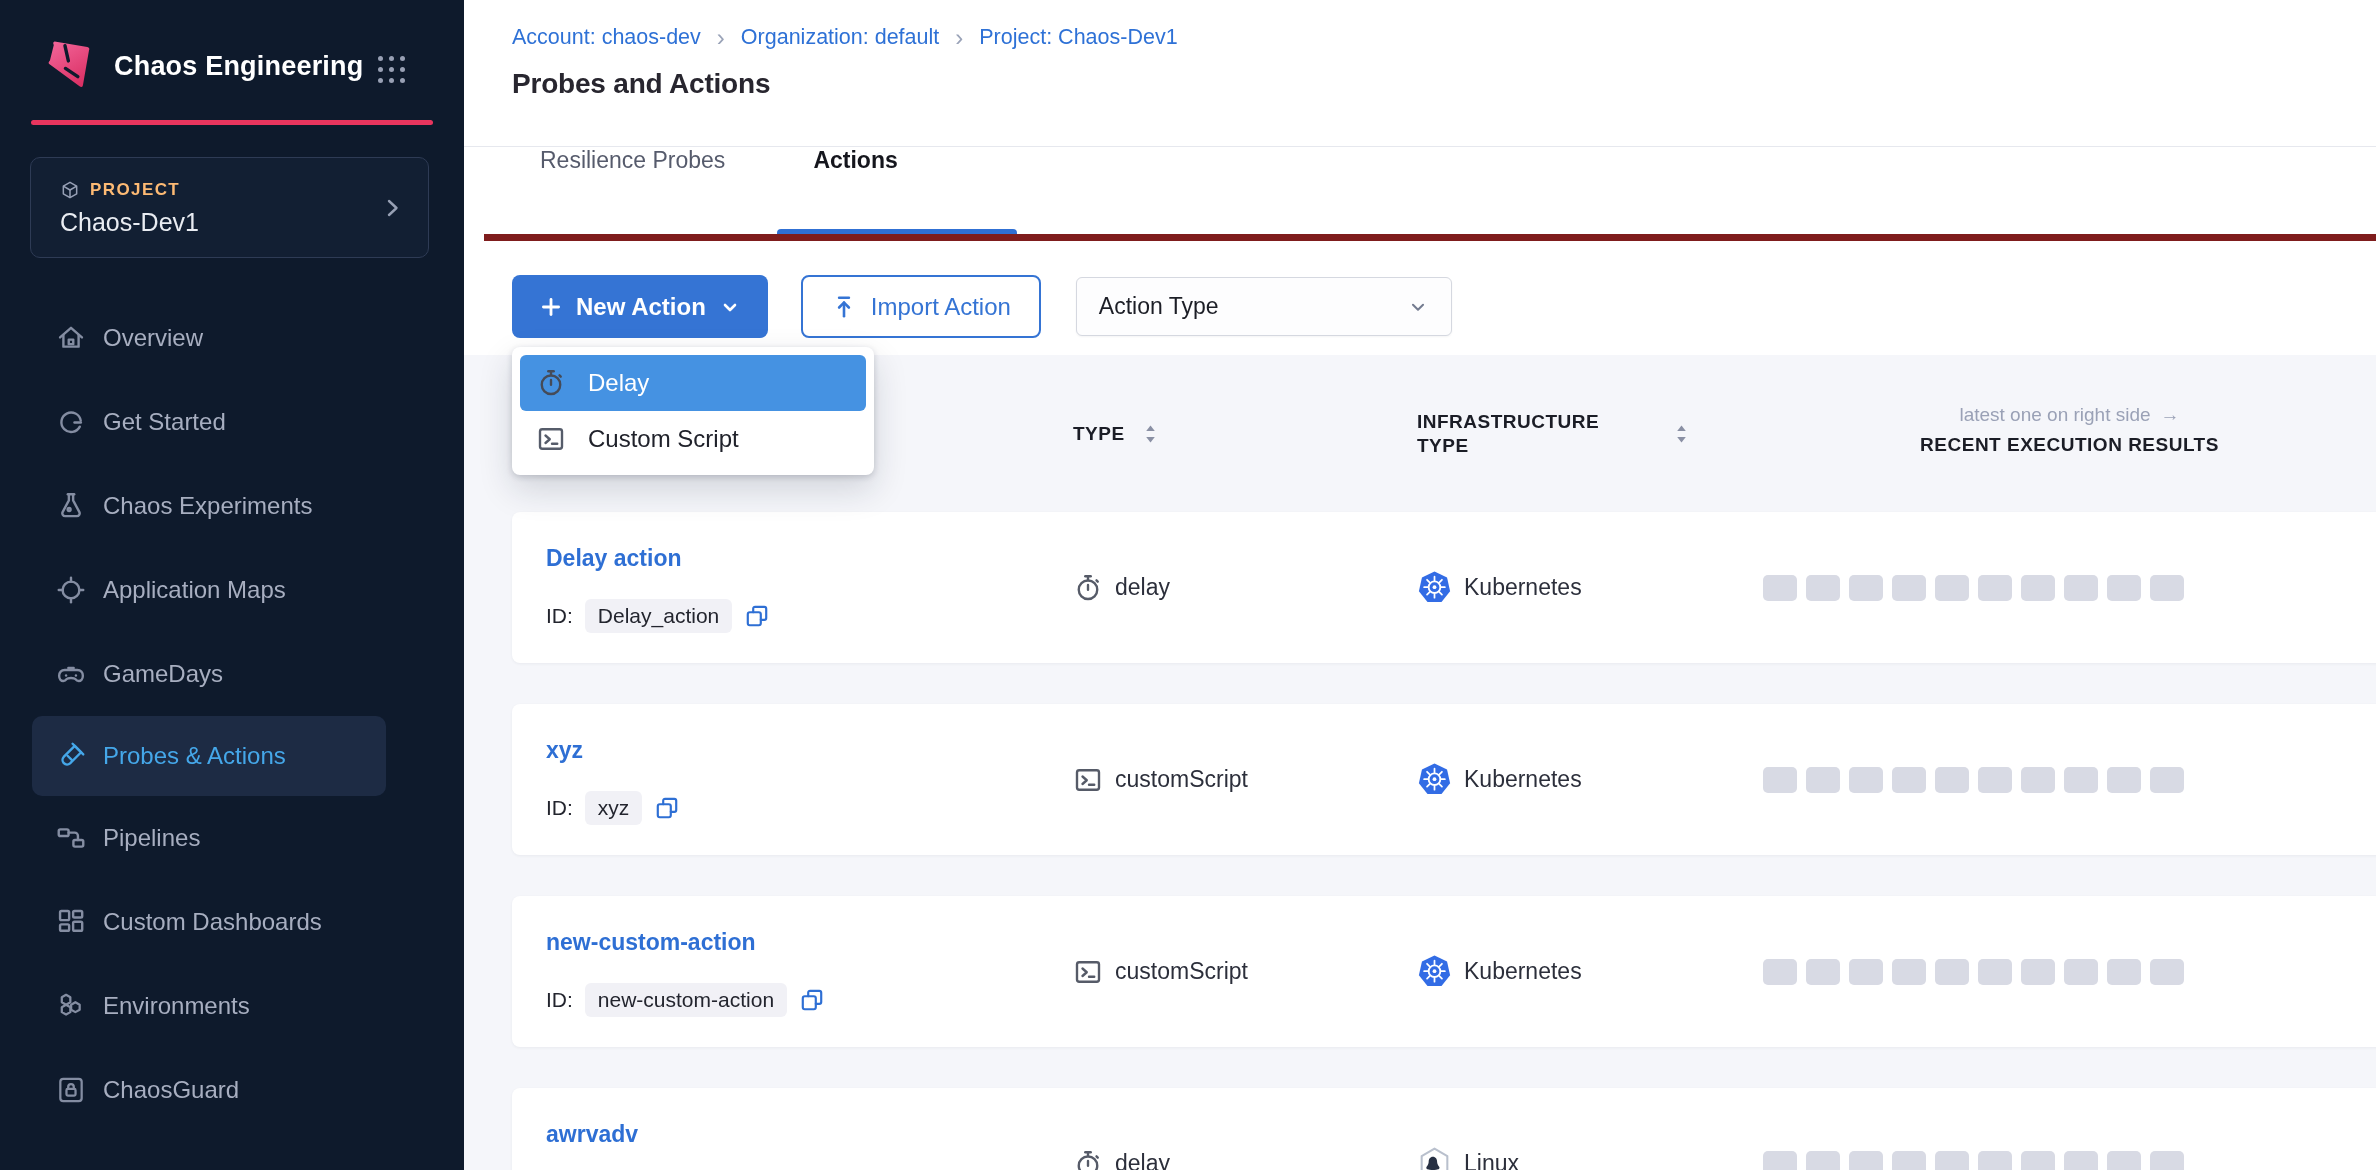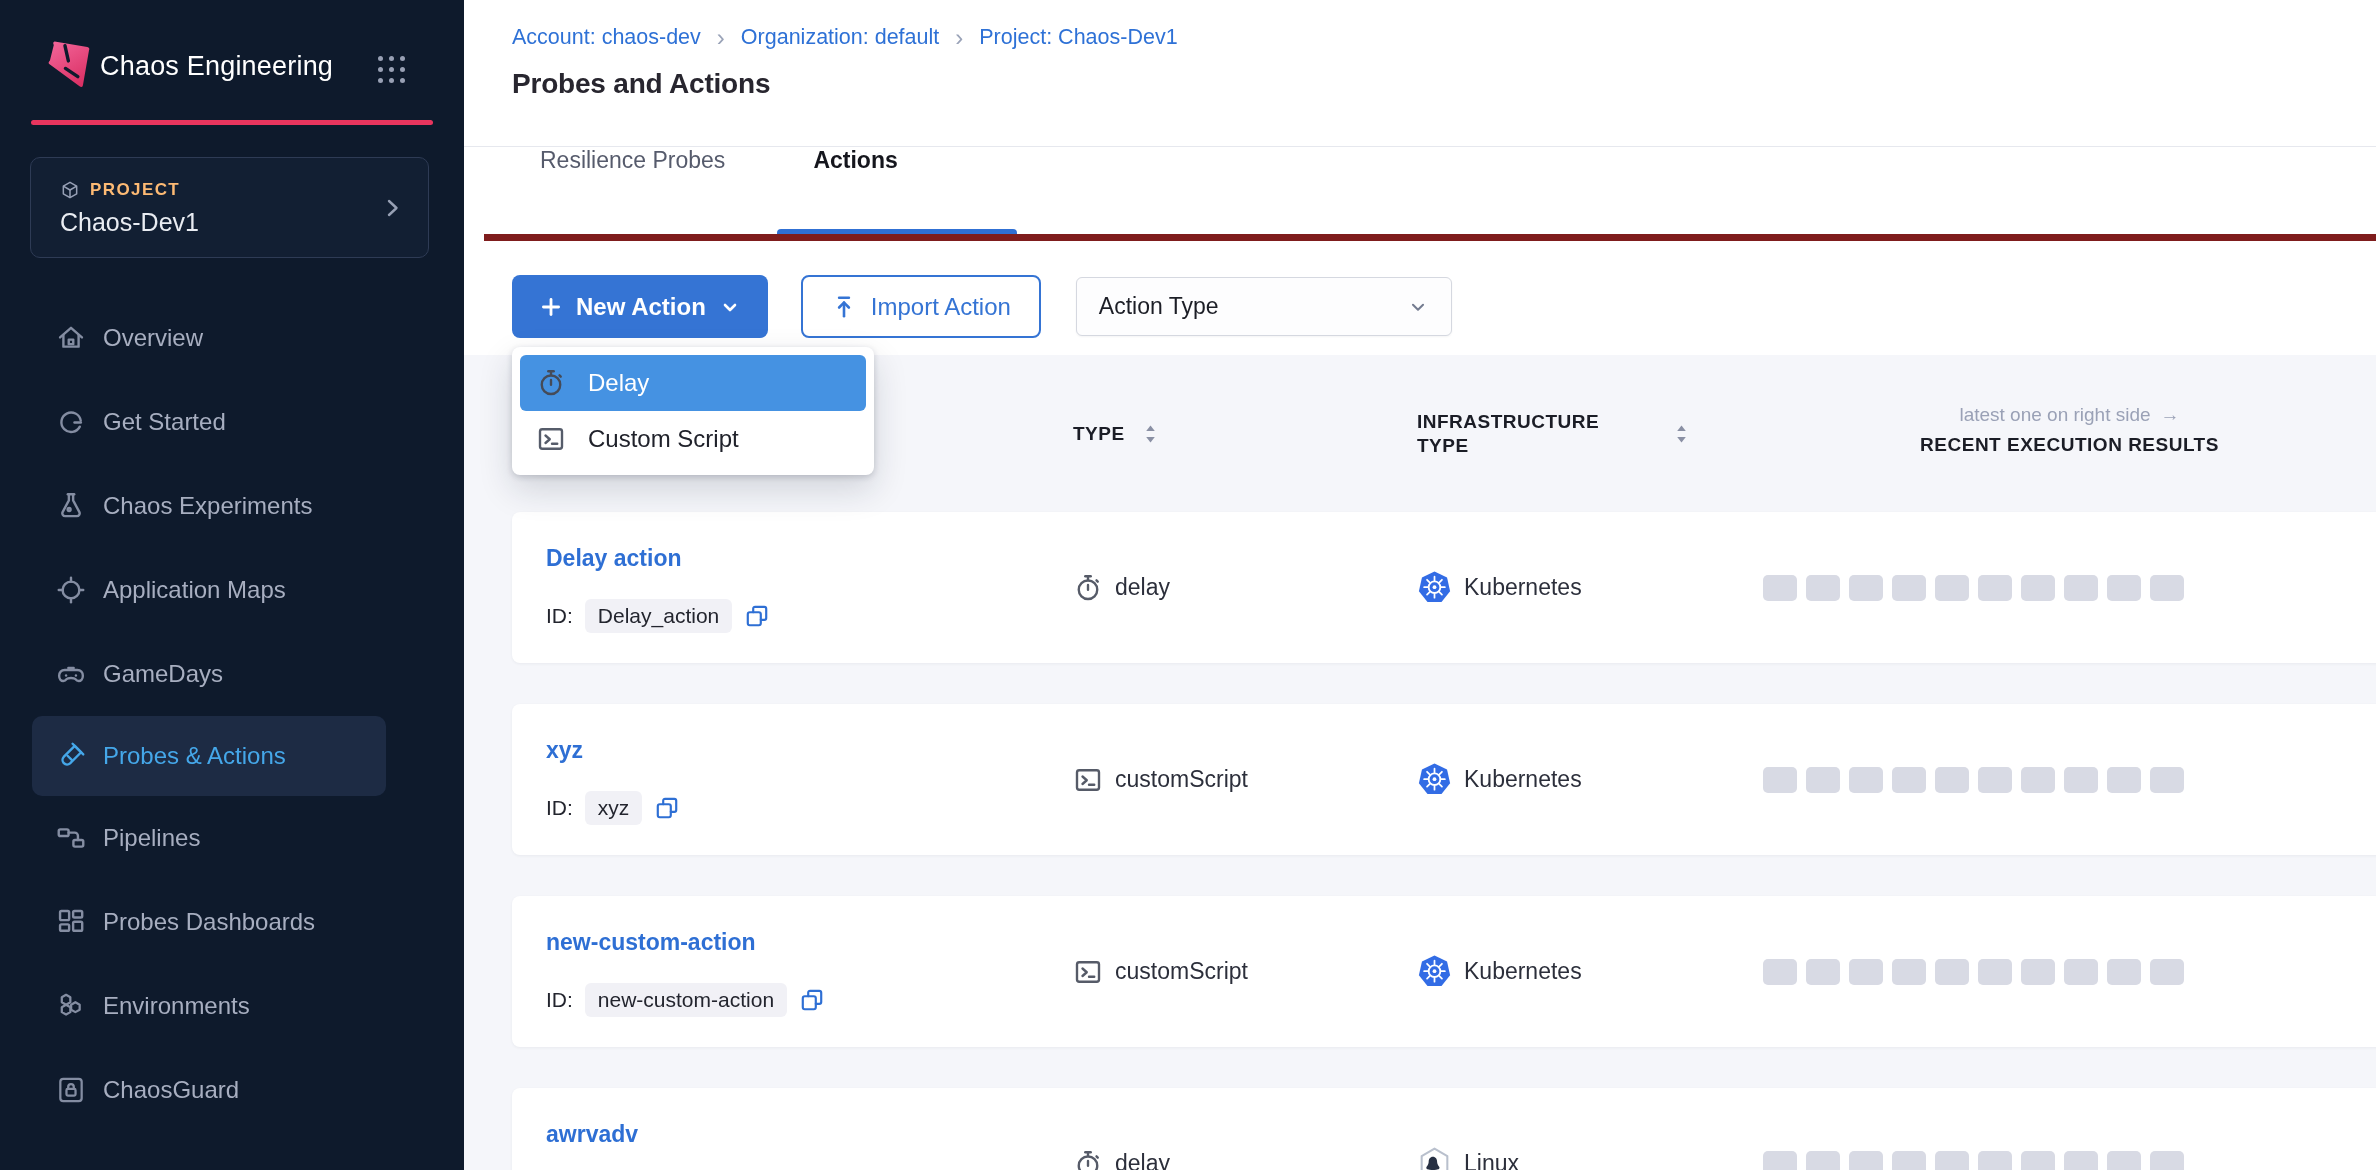--- a/index.html
+++ b/index.html
@@ -6,21 +6,21 @@
   body{
     width:2376px;height:1170px;overflow:hidden;position:relative;
     font-family:"Liberation Sans","DejaVu Sans",sans-serif;
     background:#ffffff;color:#23252e;
   }
   svg{display:block;}
   
   .sidebar{position:absolute;left:0;top:0;width:464px;height:1170px;background:#0e1a2c;}
   .logo-row{position:absolute;left:36px;top:36px;width:400px;height:60px;display:flex;align-items:center;}
   .logo-mark{width:56px;height:56px;}
-  .app-title{margin-left:8px;font-size:27px;font-weight:normal;color:#ffffff;letter-spacing:.2px;}
+  .app-title{margin-left:22px;font-size:27px;font-weight:bold;color:#ffffff;letter-spacing:.2px;}
   .grid-icon{position:absolute;left:378px;top:56px;width:28px;height:28px;display:grid;grid-template-columns:repeat(3,5px);grid-template-rows:repeat(3,5px);gap:6px;cursor:pointer;}
   .grid-icon i{width:5px;height:5px;border-radius:50%;background:#98a0b4;}
   .brand-rule{position:absolute;left:31px;top:120px;width:402px;height:5px;border-radius:3px;background:#e8355e;}
   .project-card{position:absolute;left:30px;top:157px;width:399px;height:101px;box-sizing:border-box;
     border:1.5px solid #2e3b55;border-radius:10px;background:#121f33;cursor:pointer;}
   .project-top{position:absolute;left:29px;top:22px;display:flex;align-items:center;gap:10px;color:#fdba74;}
   .project-label{font-size:17px;font-weight:600;letter-spacing:1.4px;}
   .project-name{position:absolute;left:29px;top:50px;font-size:25px;color:#e9ecf2;}
   .project-chevron{position:absolute;right:24px;top:38px;color:#97a0b4;}
   .nav{position:absolute;left:0;top:296px;width:420px;}
@@ -212,21 +212,21 @@
   </div>
       <div class="nav-item">
     <span class="nav-ic">
           <svg viewBox="0 0 24 24" fill="none" stroke="currentColor" stroke-width="1.8" stroke-linejoin="round" width="100%">
             <rect x="3.8" y="3.8" width="6.8" height="6.8" rx="1"></rect>
             <rect x="13.6" y="3.8" width="6.8" height="4.8" rx="1"></rect>
             <rect x="3.8" y="13.8" width="6.8" height="4.8" rx="1"></rect>
             <rect x="13.6" y="11.8" width="6.8" height="6.8" rx="1"></rect>
           </svg>
         </span>
-    <span class="nav-label">Probes Dashboards</span>
+    <span class="nav-label">Custom Dashboards</span>
   </div>
       <div class="nav-item">
     <span class="nav-ic">
           <svg viewBox="0 0 24 24" fill="none" stroke="currentColor" stroke-width="1.7" stroke-linejoin="round" width="100%">
             <path d="M8.3 3.6l3.2 1.9v3.7L8.3 11 5.1 9.2V5.5z"></path>
             <path d="M8.3 11l3.2 1.9v3.7l-3.2 1.8-3.2-1.8v-3.7z"></path>
             <path d="M15.3 9.2l3.2 1.9v3.7l-3.2 1.8-3.2-1.8v-3.7z"></path>
           </svg>
         </span>
     <span class="nav-label">Environments</span>

